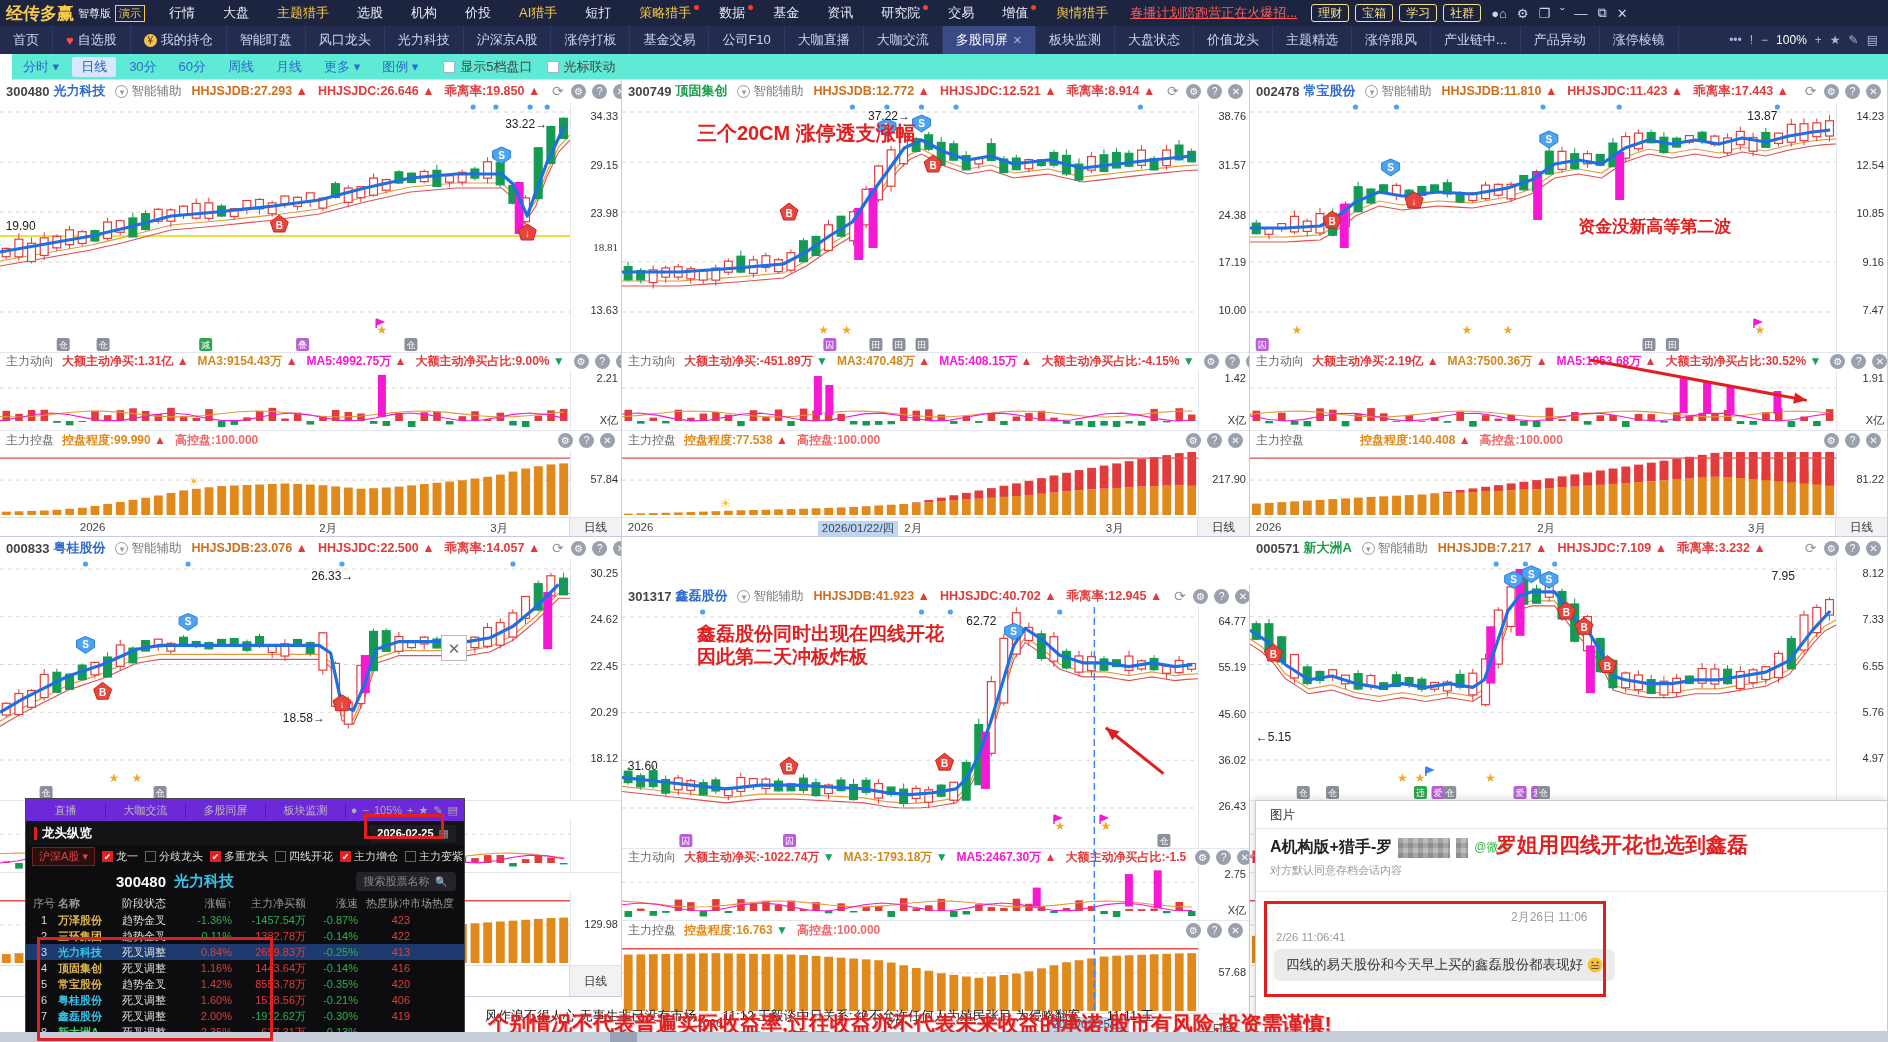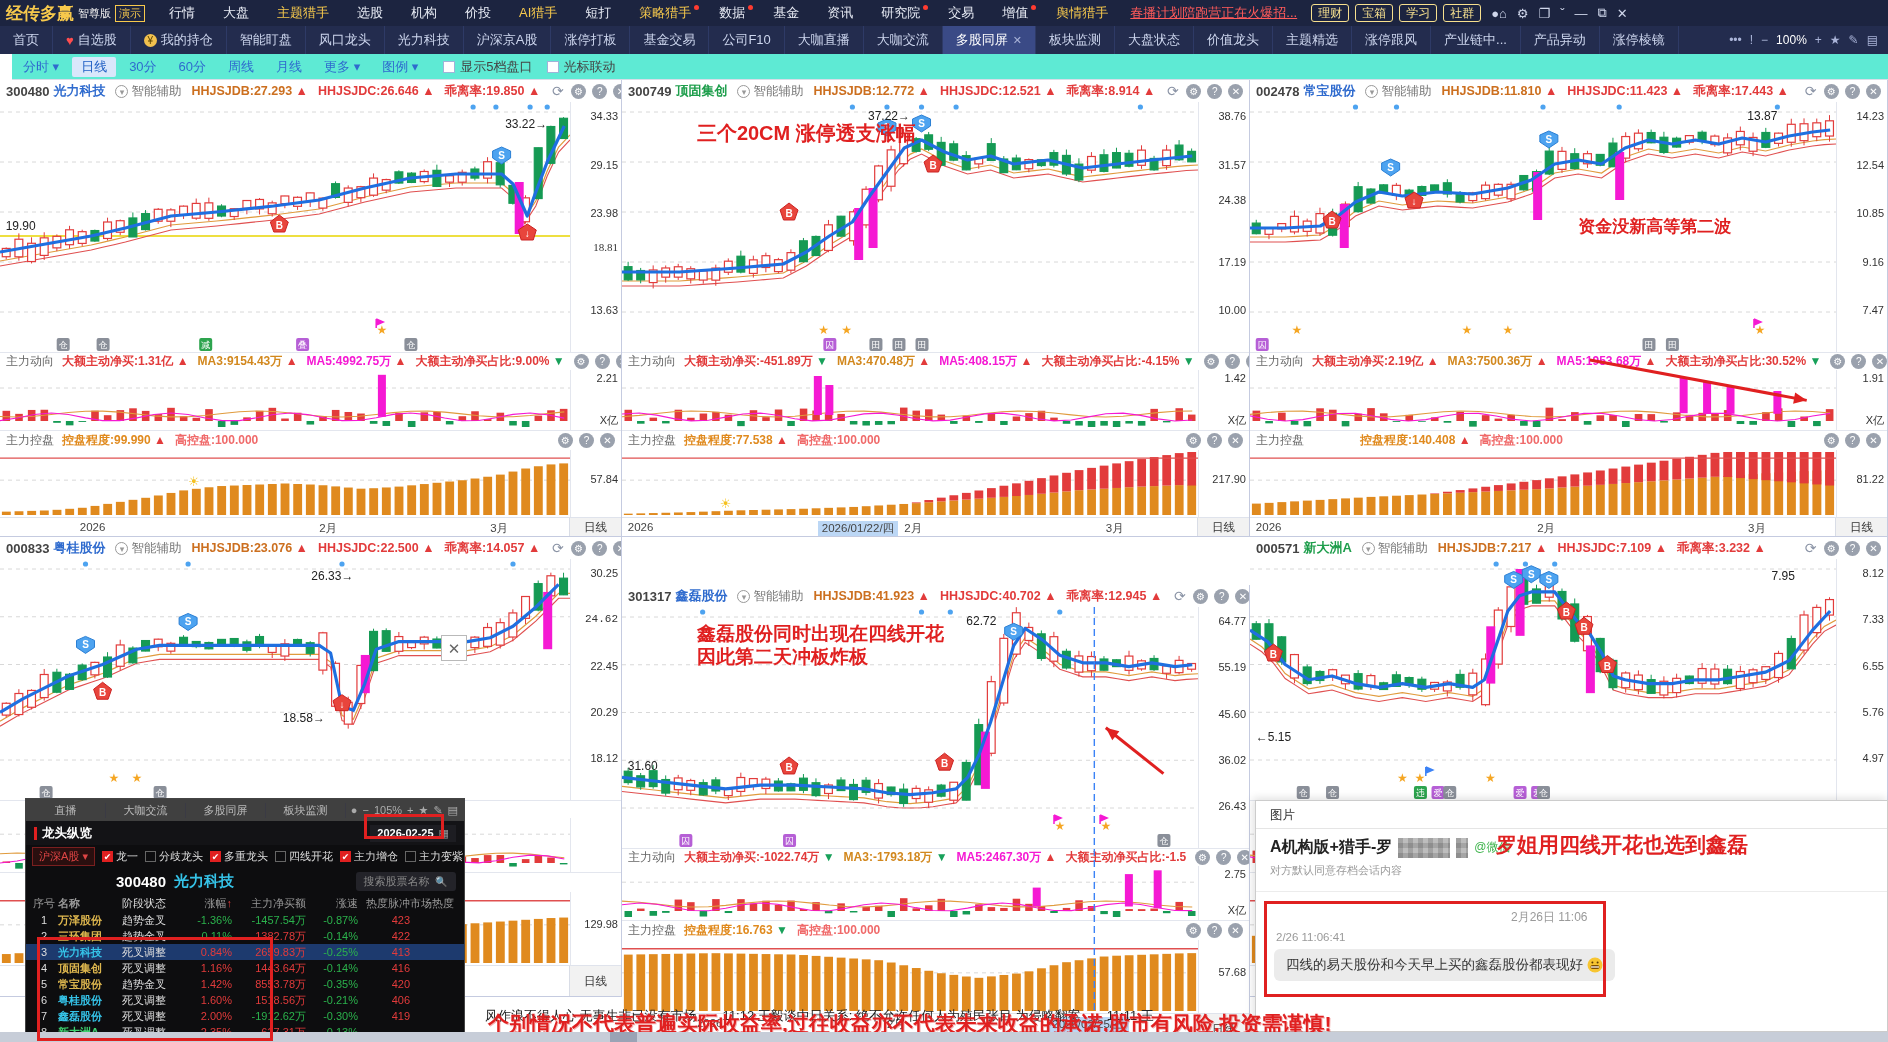--- a/index.html
+++ b/index.html
@@ -46,21 +46,21 @@
   .sec-head b{font-weight:bold;margin-right:9px;}
   .axiscol{position:absolute;font-size:11px;color:#333;}
   .axiscol div{position:absolute;right:4px;}
   .xaxis{position:absolute;left:0;width:100%;border-top:1px solid #dfe3ec;font-size:11.5px;color:#444;background:#fff;}
   .xaxis .xl{position:absolute;top:3px;}
   .xaxis .hl{background:#bcd7f5;padding:0 4px;}
   .xaxis .period{position:absolute;top:0;height:100%;right:0;background:#f2f2f2;border-left:1px solid #d9dde6;display:flex;align-items:center;justify-content:center;color:#333;}
   .annred{position:absolute;color:#e02020;font-weight:bold;white-space:nowrap;z-index:5;}
   
   #popup{position:absolute;left:25px;top:798px;width:440px;height:244px;background:#0d0d0f;z-index:30;border:1px solid #444;overflow:hidden;font-size:11px;color:#ddd;}
-  .pop-tabs{display:flex;height:22px;background:#404040;color:#bbb;font-size:11px;align-items:center;}
+  .pop-tabs{display:flex;height:22px;background:#6d28d9;color:#bbb;font-size:11px;align-items:center;}
   .pop-tabs .pt{flex:1;text-align:center;border-right:1px solid #3a3a44;white-space:nowrap;overflow:hidden;cursor:pointer;}
   .pop-tabs .ptools{flex:0 0 118px;display:flex;gap:5px;justify-content:flex-end;padding-right:6px;color:#aaa;}
   .pop-title{height:24px;display:flex;align-items:center;background:#131316;}
   .pop-title .bar{width:3px;height:13px;background:#e02020;margin:0 5px 0 8px;}
   .pop-title .t{color:#fff;font-weight:bold;font-size:12.5px;}
   .pop-date{margin-left:auto;margin-right:8px;background:#1d1d22;color:#fff;font-weight:bold;padding:2px 7px;position:relative;}
   .pop-date .cal{margin-left:5px;color:#999;}
   .redbox{position:absolute;border:3px solid #e02020;z-index:40;pointer-events:none;}
   .pop-filter{height:22px;display:flex;align-items:center;gap:7px;padding:0 6px;background:#0d0d0f;white-space:nowrap;}
   .selchip{background:#2a0f0f;border:1px solid #7a1f1f;color:#e04545;padding:1px 6px;font-size:11px;cursor:pointer;}
@@ -676,21 +676,21 @@
           <rect x="270.48" y="236" width="13" height="13" rx="2" fill="#8a8f99"></rect>
           <text x="276.98" y="246" text-anchor="middle" font-size="9" fill="#fff">田</text>
           <rect x="293.52" y="236" width="13" height="13" rx="2" fill="#8a8f99"></rect>
           <text x="300.02" y="246" text-anchor="middle" font-size="9" fill="#fff">田</text>
           <text x="74.88" y="38" font-size="20" font-weight="bold" fill="#e02020" text-anchor="start">三个20CM 涨停透支涨幅</text>
           <text x="288" y="18" font-size="12" font-weight="normal" fill="#222" text-anchor="end">37.22→</text>
         </svg>
         <div class="axiscol" style="left: 576px; top: 22px; width: 52px; height: 250px; border-left: 1px solid rgb(227, 230, 238);">
           <div style="top: 8px;">38.76</div>
           <div style="top: 56.5px;">31.57</div>
-          <div style="top: 92px;">24.38</div>
+          <div style="top: 107px;">24.38</div>
           <div style="top: 153.5px;">17.19</div>
           <div style="top: 202px;">10.00</div>
         </div>
         <div class="sec-head" style="top: 272px; height: 18px;">
           <span class="lbl">主力动向</span>
           <b style="color: rgb(226, 59, 59);">大额主动净买:-451.89万<span class="dn"> ▼</span></b>
           <b style="color: rgb(210, 136, 30);">MA3:470.48万<span class="up"> ▲</span></b>
           <b style="color: rgb(245, 25, 211);">MA5:408.15万<span class="up"> ▲</span></b>
           <b style="color: rgb(226, 59, 59);">大额主动净买占比:-4.15%<span class="dn"> ▼</span></b>
           <span class="hico">
@@ -1319,21 +1319,21 @@
           <text x="136.79999999999998" y="223" text-anchor="middle" font-size="12" fill="#f5a623">★</text>
           <rect x="39.6" y="227" width="13" height="13" rx="2" fill="#8a8f99"></rect>
           <text x="46.1" y="237" text-anchor="middle" font-size="9" fill="#fff">仓</text>
           <rect x="153.60000000000002" y="227" width="13" height="13" rx="2" fill="#8a8f99"></rect>
           <text x="160.10000000000002" y="237" text-anchor="middle" font-size="9" fill="#fff">仓</text>
           <text x="353.4" y="21.46" font-size="12" font-weight="normal" fill="#222" text-anchor="end">26.33→</text>
           <text x="324.9" y="162.8" font-size="12" font-weight="normal" fill="#222" text-anchor="end">18.58→</text>
         </svg>
         <div class="axiscol" style="left: 570px; top: 22px; width: 52px; height: 241px; border-left: 1px solid rgb(227, 230, 238);">
           <div style="top: 8px;">30.25</div>
-          <div style="top: 54.25px; font-family: Liberation Mono, monospace;">24.62</div>
+          <div style="top: 54.25px;">24.62</div>
           <div style="top: 100.5px;">22.45</div>
           <div style="top: 146.75px;">20.29</div>
           <div style="top: 193px;">18.12</div>
         </div>
         <div class="sec-head" style="top: 263px; height: 18px;"></div>
         <svg width="570" height="54" style="position:absolute;left:0;top:281px;">
           <line x1="0" y1="16.2" x2="570" y2="16.2" stroke="#d8d8d8" stroke-dasharray="4 4"></line>
           <rect x="2.533333333333333" y="43.48733401208301" width="7.6" height="1.5126659879169893" fill="#e23b3b"></rect>
           <rect x="15.2" y="45" width="7.6" height="5.636163061557454" fill="#159a54"></rect>
           <rect x="27.866666666666667" y="45" width="7.6" height="5.699081606508116" fill="#159a54"></rect>

